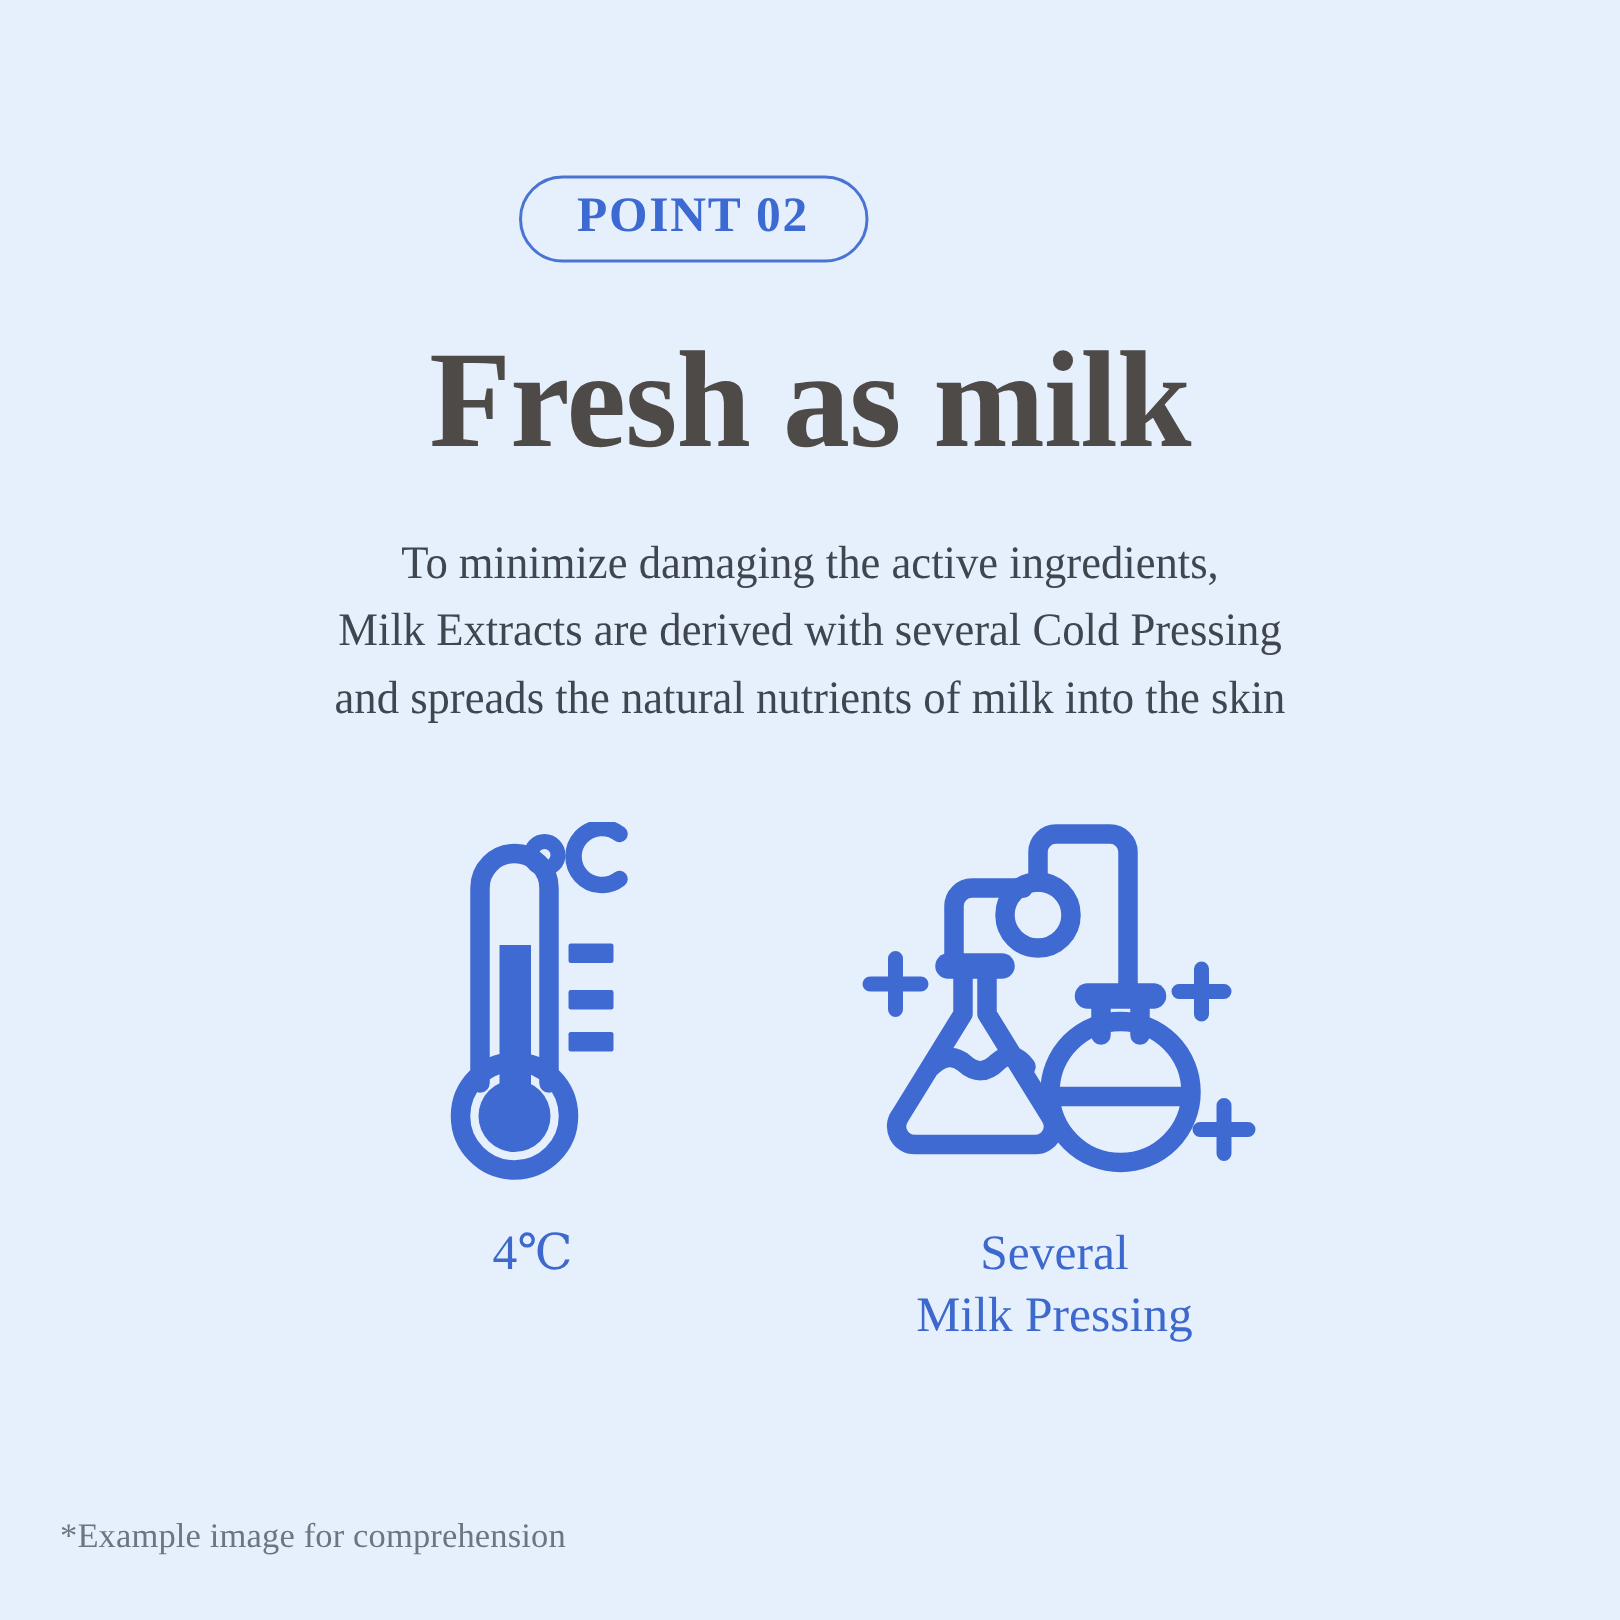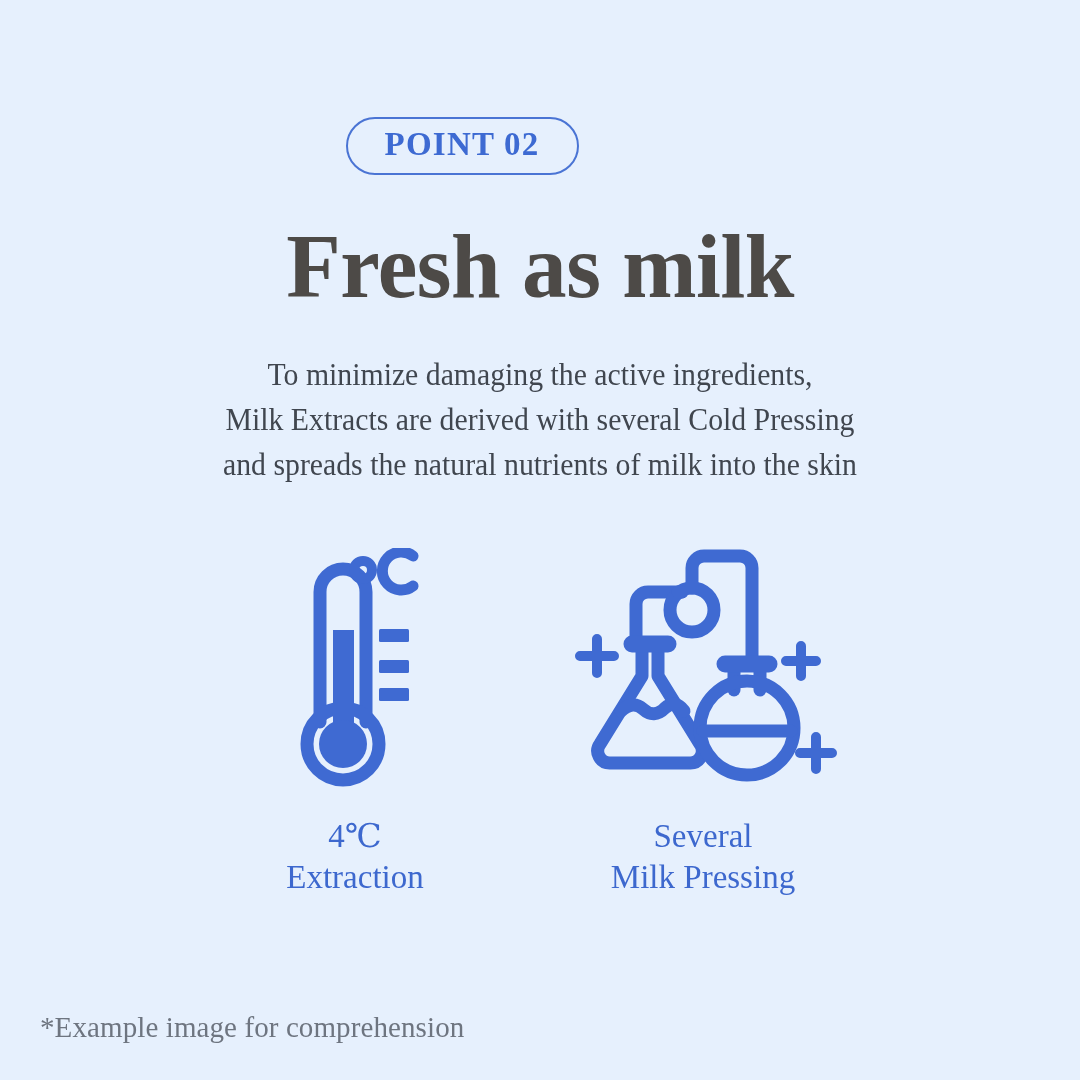--- a/index.html
+++ b/index.html
@@ -105,21 +105,21 @@
   .caption.left  { left: 205px; width: 300px; }
   .caption.right { left: 553px; width: 300px; }
   .caption .line { display: block; white-space: nowrap; }
 
   
   .footnote {
     position: absolute;
     left: 40px;
     top: 1011px;
     color: #6e7580;
-    font-size: 29px;
+    font-size: 23px;
     letter-spacing: 0.1px;
   }
 </style>
 </head>
 <body>
 
 <div class="card">
 
   <div class="badge-wrap">
     <div class="badge">POINT 02</div>
@@ -189,21 +189,20 @@
           <path d="M16 103 h12 v-12 a5 5 0 0 1 10 0 v12 h12 a5 5 0 0 1 0 10 h-12 v12 a5 5 0 0 1 -10 0 v-12 h-12 a5 5 0 0 1 0 -10 z"></path>
           <path d="M222 108 h10 v-10 a5 5 0 0 1 10 0 v10 h10 a5 5 0 0 1 0 10 h-10 v10 a5 5 0 0 1 -10 0 v-10 h-10 a5 5 0 0 1 0 -10 z"></path>
           <path d="M236 200 h11 v-11 a5 5 0 0 1 10 0 v11 h11 a5 5 0 0 1 0 10 h-11 v11 a5 5 0 0 1 -10 0 v-11 h-11 a5 5 0 0 1 0 -10 z"></path>
         </g>
       </svg>
     </div>
   </div>
 
   <div class="caption left">
     <span class="line">4℃</span>
-    <span class="line">Extraction</span>
   </div>
 
   <div class="caption right">
     <span class="line">Several</span>
     <span class="line">Milk Pressing</span>
   </div>
 
   <div class="footnote">*Example image for comprehension</div>
 
 </div>

